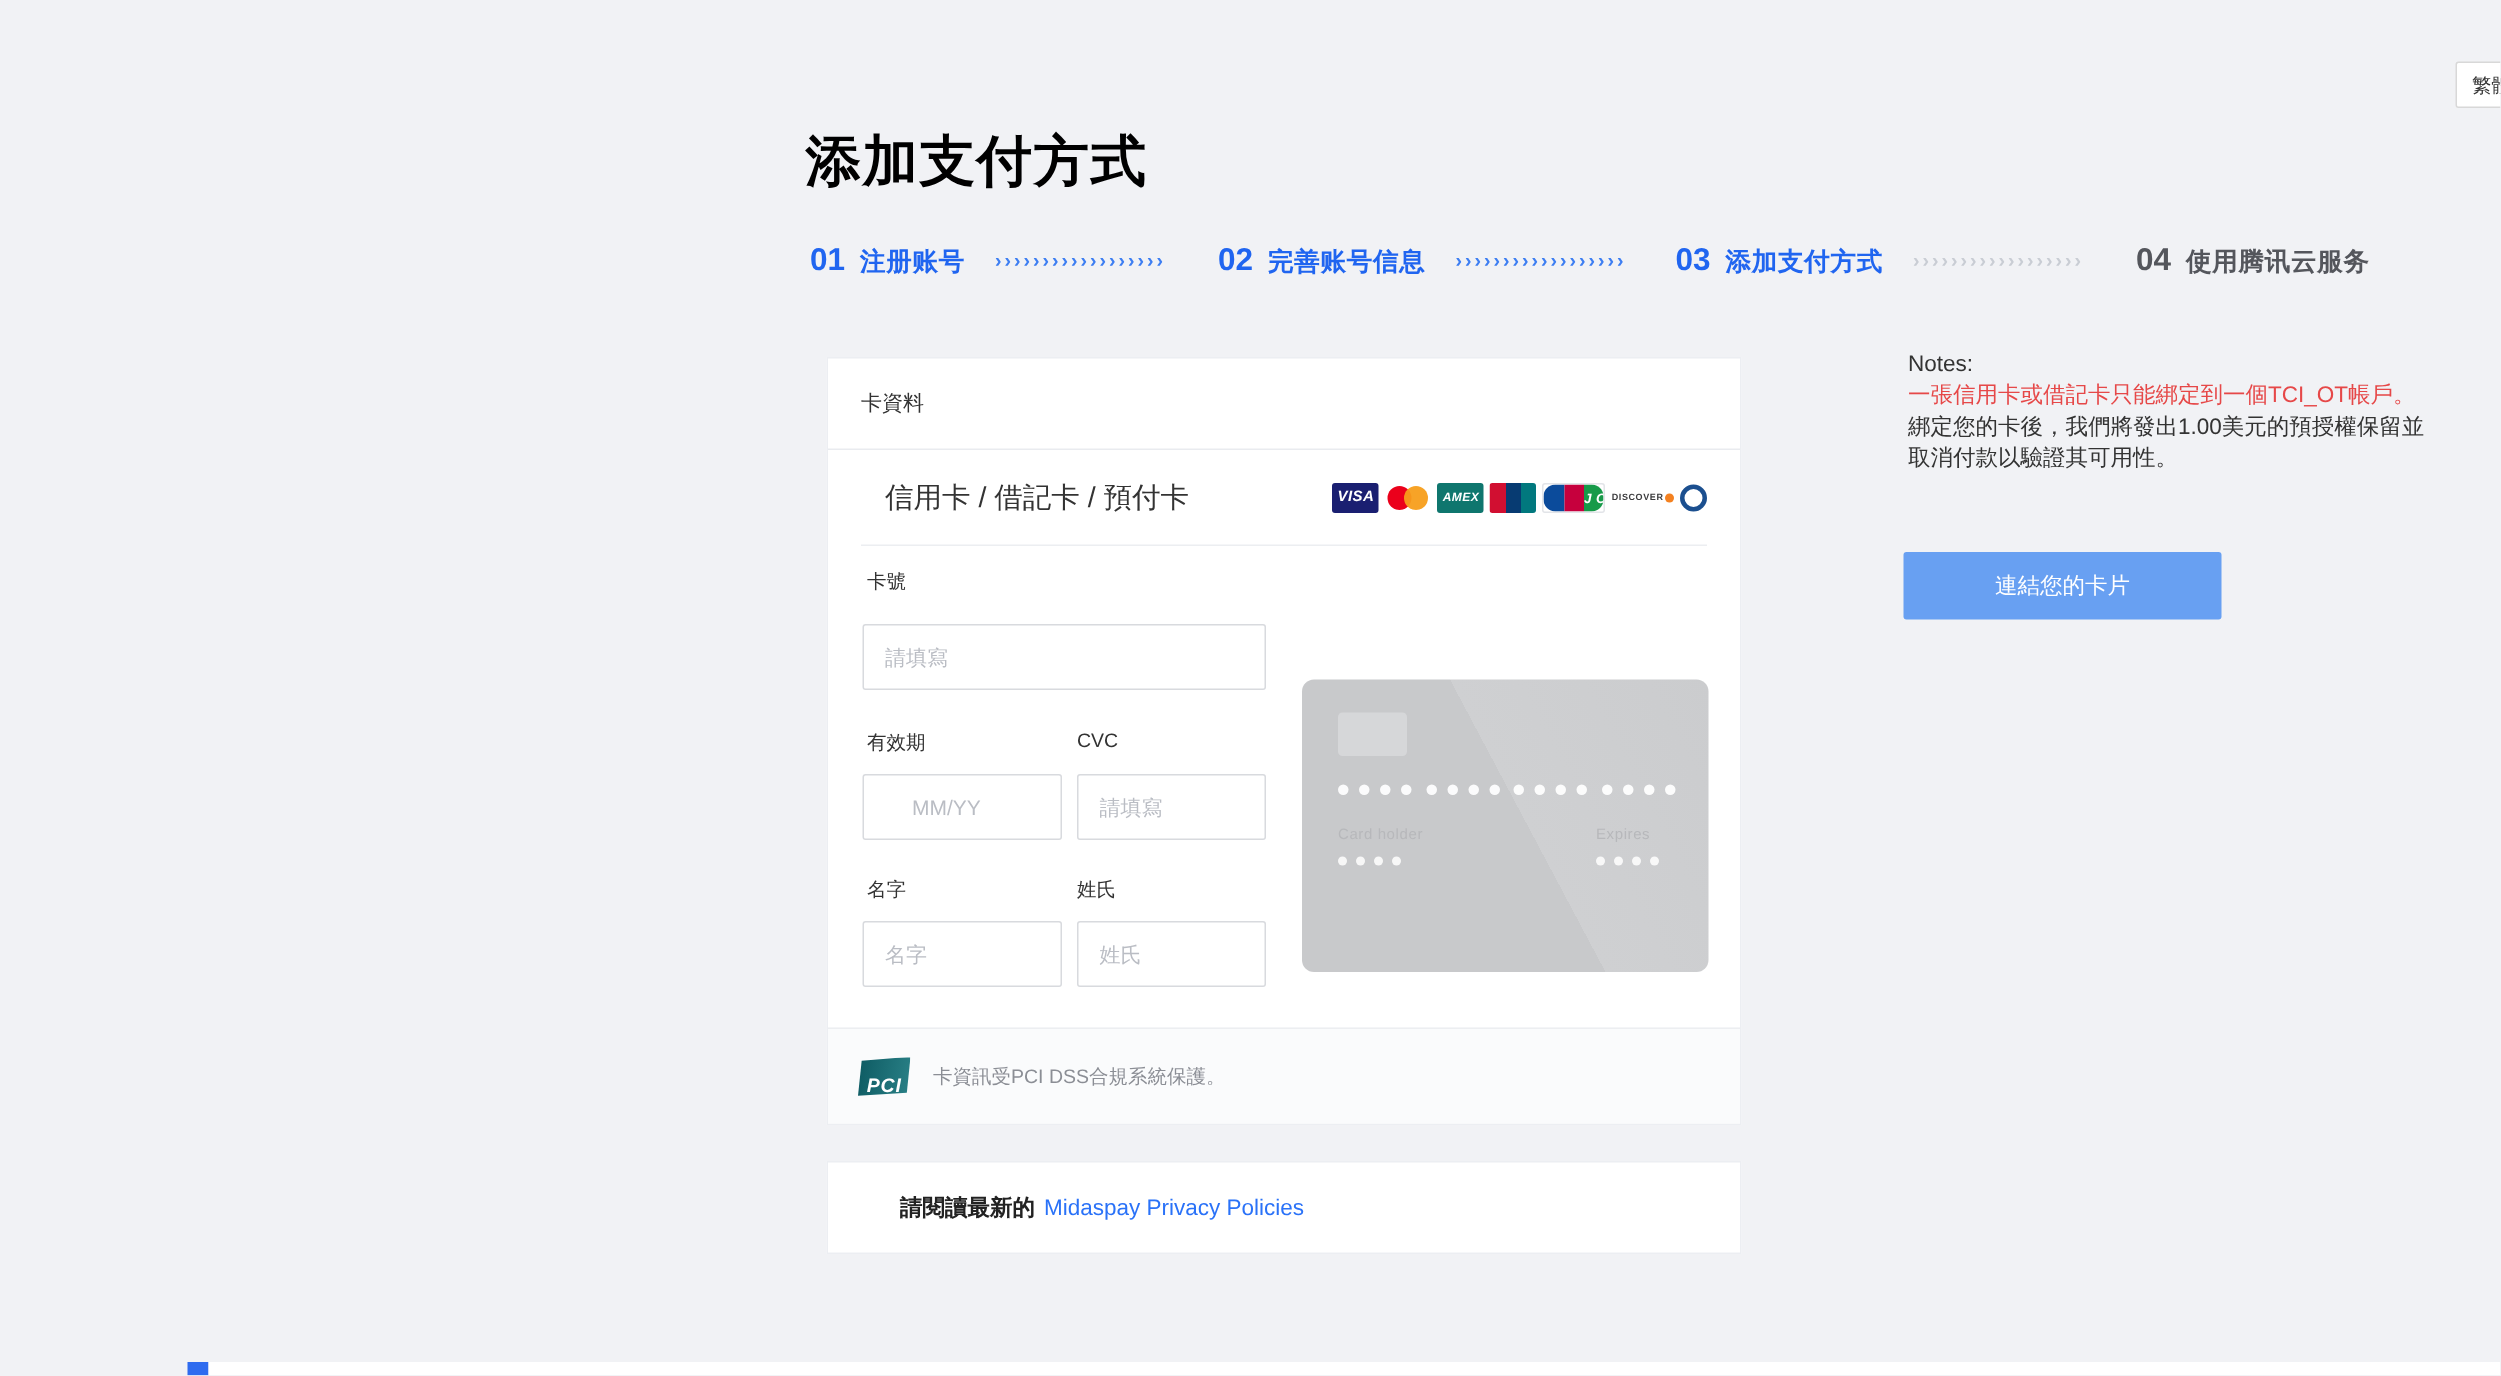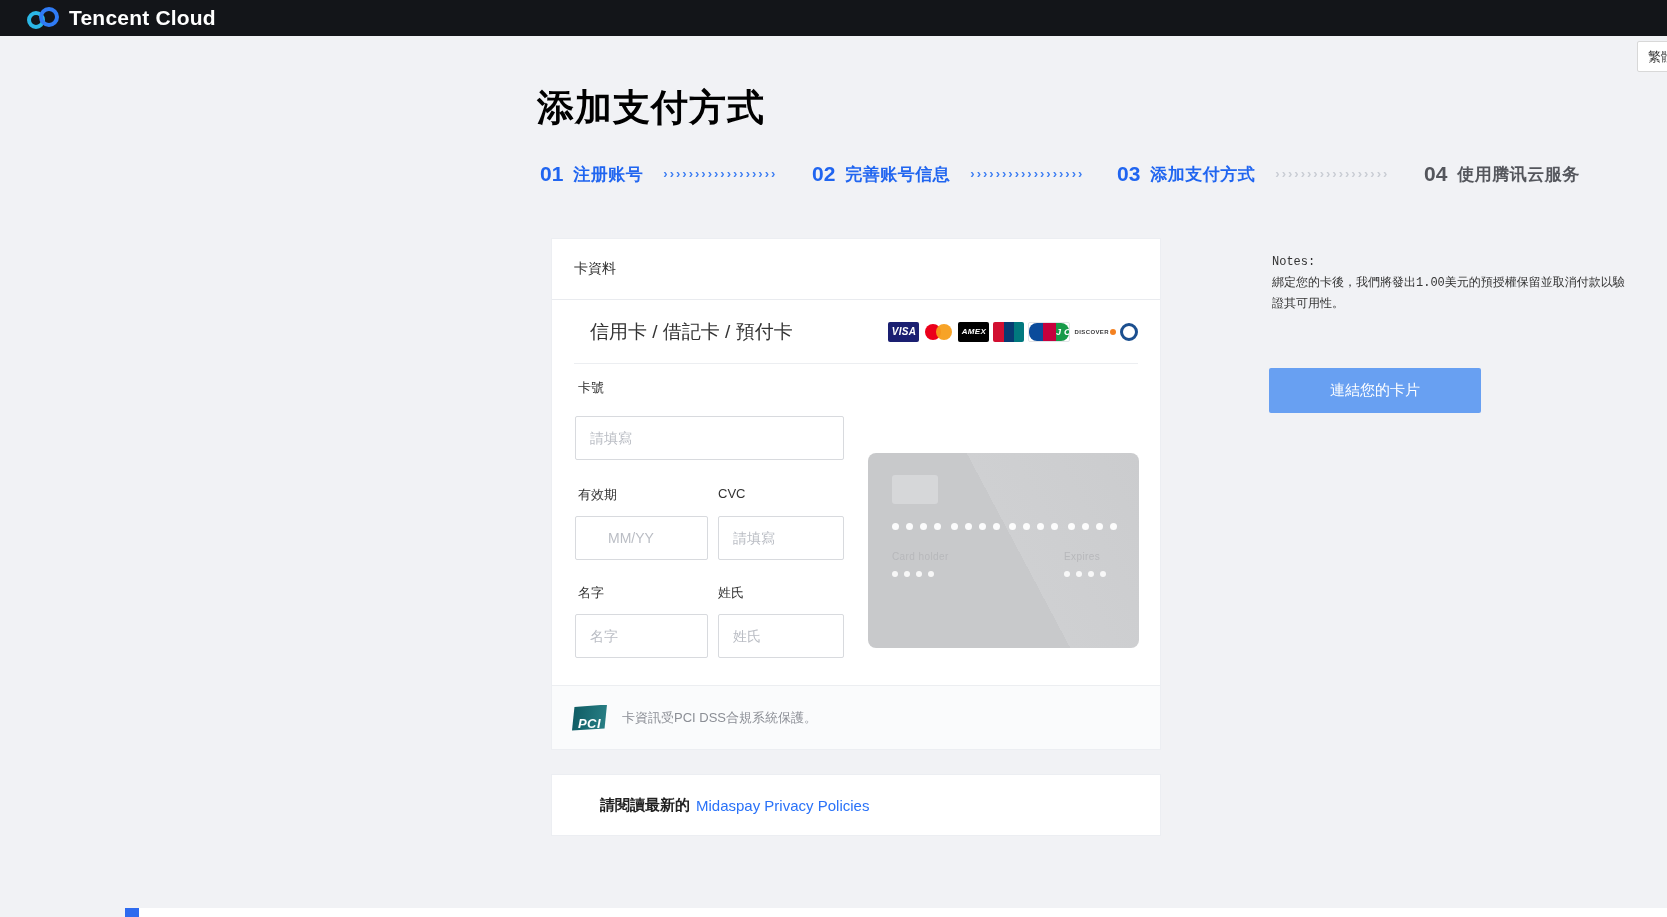--- a/index.html
+++ b/index.html
@@ -32,21 +32,21 @@
   .type-row { position:absolute; left:22px; right:22px; top:61px; height:64px; border-bottom:1px solid #eceef1; display:flex; align-items:center; justify-content:space-between; padding-left:16px; }
   .type-label { font-size:19px; color:#333; }
   .brands { display:flex; align-items:center; gap:4px; }
   .bi { position:relative; display:flex; align-items:center; justify-content:center; }
   .bi-rect { width:31px; height:20px; border-radius:2px; overflow:hidden; }
   .bi-visa { background:#1a1f71; color:#fff; font-size:10px; font-weight:bold; font-style:italic; letter-spacing:.3px;text-align:center; }
   .bi-mc { width:31px; height:20px; }
   .bi-mc i { position:absolute; top:2px; width:16px; height:16px; border-radius:50%; }
   .bi-mc .c1 { left:2px; background:#eb001b; }
   .bi-mc .c2 { right:2px; background:#f79e1b; opacity:.95; }
-  .bi-amex { background:#000000; color:#fff; font-size:8px; font-weight:bold; letter-spacing:.3px; }
+  .bi-amex { background:#0f766e; color:#fff; font-size:8px; font-weight:bold; letter-spacing:.3px; }
   .bi-up i, .bi-jcb i { position:absolute; top:0; bottom:0; width:33.4%; }
   .bi-up .s1 { left:0; background:#d10f31; }
   .bi-up .s2 { left:33.3%; background:#073b72; }
   .bi-up .s3 { left:66.6%; background:#01787e; }
   .bi-jcb { background:#fff; border:1px solid #e2e4e8;padding-left:40px; }
   .bi-jcb .s1 { left:0; background:#0b4b9b; border-radius:8px 0 0 8px; }
   .bi-jcb .s2 { left:33.3%; background:#c6003d; }
   .bi-jcb .s3 { left:66.6%; background:#179a49; border-radius:0 8px 8px 0; }
   .bi-jcb b { position:relative; z-index:2; color:#fff; font-size:9px; font-style:italic; letter-spacing:3px; }
   .bi-disc { font-size:6px; font-weight:bold; color:#3c3c3e; letter-spacing:.4px; }
@@ -78,44 +78,33 @@
   .pci { width:35px; height:26px; background:linear-gradient(100deg,#0d5a62,#2a8187); clip-path:polygon(7% 10%,100% 0,93% 92%,0 100%); display:flex; align-items:flex-end; justify-content:center; }
   .pci b { color:#fff; font-size:13px; font-style:italic; letter-spacing:.5px; }
   .pci-note { margin-left:15px; font-size:13px; color:#8b8e95; }
 
   
   .privacy { position:absolute; left:551px; top:774px; width:610px; height:62px; background:#fff; border:1px solid #eceef2; display:flex; align-items:center; padding-left:48px; }
   .pp-prefix { font-size:15px; font-weight:bold; color:#222; }
   .pp-link { font-size:15px; color:#2a72f8; margin-left:6px; text-decoration:none; cursor:pointer; }
 
   
-  .notes { position:absolute; left:1272px; top:252px; width:356px; font-size:12px; line-height:21px; color:#333;font-family:Liberation Mono, monospace; }
+  .notes { position:absolute; left:1272px; top:232px; width:356px; font-size:15px; line-height:21px; color:#333; }
   .notes .red { color:#e64848; }
   .submit { position:absolute; left:1269px; top:368px; width:212px; height:45px; background:#68a0f2; border:none; border-radius:2px; color:#fff; font-size:15px; font-family:inherit; cursor:pointer; }
 
   
   .bottom-strip { position:absolute; left:139px; top:908px; width:1528px; height:9px; background:#fff; }
   .bottom-blue { position:absolute; left:125px; top:908px; width:14px; height:9px; background:#2e6bef; }
 </style>
 </head>
 <body>
 
 <div class="page">
 
-  <header class="topbar">
-    <div class="brand">
-      <span>
-        <svg width="34" height="24" viewBox="0 0 34 24">
-          <circle cx="10" cy="14" r="7" fill="none" stroke="#2bb7e6" stroke-width="4"></circle>
-          <circle cx="23" cy="11" r="8" fill="none" stroke="#2f7bf5" stroke-width="4"></circle>
-        </svg>
-      </span>
-      <span class="brand-name">Tencent Cloud</span>
-    </div>
-  </header>
 
   <button class="lang-btn">繁體</button>
 
   <h1 class="title">添加支付方式</h1>
 
   <div class="step" style="left:540px">
     <span class="num c-blue">01</span>
     <span class="lbl c-blue">注册账号</span>
     <span class="chev chev-blue">››››››››››››››››››</span>
   </div>
@@ -233,20 +222,21 @@
     </div>
   </section>
 
   <section class="privacy">
     <span class="pp-prefix">請閱讀最新的</span>
     <a class="pp-link">Midaspay Privacy Policies</a>
   </section>
 
   <aside class="notes">
     <div>Notes:</div>
+    <div class="red">一張信用卡或借記卡只能綁定到一個TCI_OT帳戶。</div>
     <div class="info">綁定您的卡後，我們將發出1.00美元的預授權保留並取消付款以驗證其可用性。</div>
   </aside>
 
   <button class="submit">連結您的卡片</button>
 
   <div class="bottom-blue"></div>
   <div class="bottom-strip"></div>
 
 </div>
 

